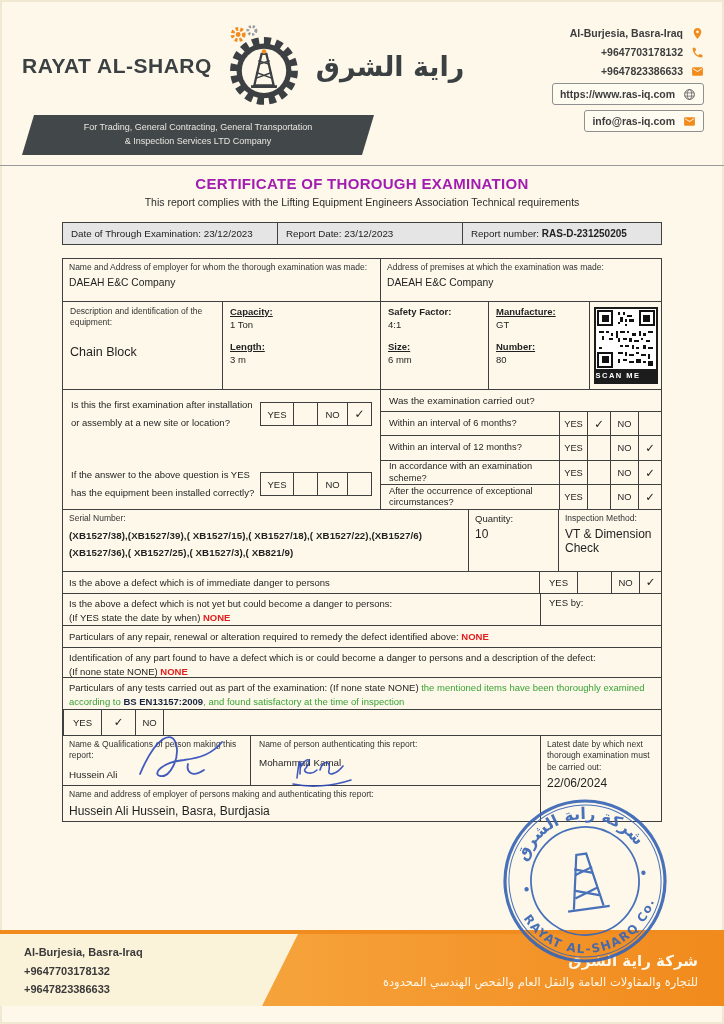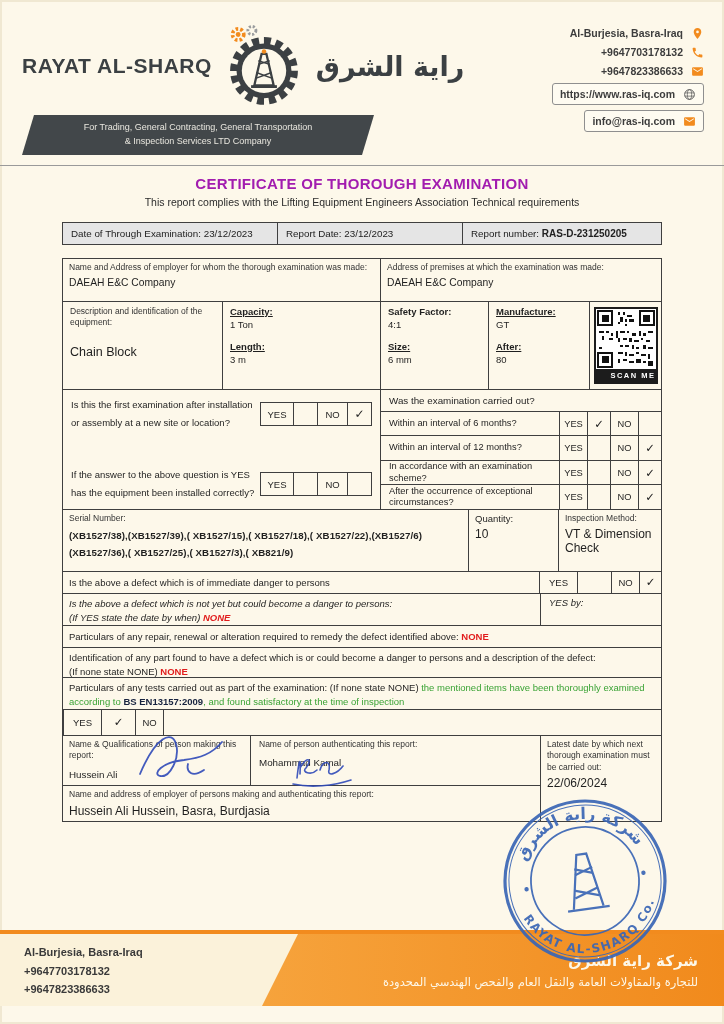--- a/index.html
+++ b/index.html
@@ -50,21 +50,21 @@
   .rB{height:88px;}
   .b1,.b2,.b3,.b4{border-right:1.4px solid #3f3f3f;padding:4px 7px;}
   .b1{width:160px;} .b2{width:158px;} .b3{width:108px;} .b4{width:101px;}
   .b5{flex:1;display:flex;align-items:center;justify-content:center;}
   .equip-name{font-size:12.5px;margin-top:16px;}
   .spec-label{font-size:9.5px;font-weight:bold;text-decoration:underline;}
   .spec-label.nou{text-decoration:none;}
   .spec-val{font-size:9.5px;margin:2px 0 11px;}
   .qr{border:2px solid #1c1c1c;width:64px;background:#fff;}
   .qr svg{display:block;width:58px;height:58px;margin:1px auto;}
-  .qr-cap{background:#1c1c1c;color:#fff;font-size:7.5px;text-align:right;letter-spacing:1.5px;padding:2px 0;font-weight:bold;}
+  .qr-cap{background:#1c1c1c;color:#fff;font-size:7.5px;text-align:left;letter-spacing:1.5px;padding:2px 0;font-weight:bold;}
 
   .rC{height:120px;}
   .c-left{width:318px;border-right:1.4px solid #3f3f3f;padding:6px 8px;display:flex;flex-direction:column;justify-content:space-between;}
   .qblock{display:flex;align-items:center;justify-content:space-between;}
   .qtext{width:192px;font-size:9.5px;line-height:1.95;}
   .qgroup{display:flex;border:1.3px solid #3f3f3f;height:24px;background:#fdf8ea;}
   .qg-c{width:30px;border-left:1.3px solid #3f3f3f;display:flex;align-items:center;justify-content:center;font-size:9.5px;}
   .qg-c:first-child{border-left:none;width:32px;}
   .qg-c.chk{width:24px;font-size:12px;font-weight:bold;}
   .c-right{flex:1;display:flex;flex-direction:column;}
@@ -79,21 +79,21 @@
   .d2{width:90px;border-right:1.4px solid #3f3f3f;padding:3px 6px;}
   .d3{width:102px;padding:3px 6px;}
   .ser{font-weight:bold;font-size:9.7px;margin-top:6px;letter-spacing:.1px;}
 
   .rE{height:22px;}
   .e-text{flex:1;padding:0 6px;display:flex;align-items:center;}
   .ec{border-left:1.3px solid #3f3f3f;display:flex;align-items:center;justify-content:center;font-size:9.5px;}
   .ec.c1{width:38px;} .ec.c2{width:34px;} .ec.c3{width:28px;} .ec.c4{width:22px;}
   .ec.chk{font-size:11.5px;font-weight:bold;}
 
-  .rF{height:32px;font-style:italic;}
+  .rF{height:32px;}
   .f-left{width:478px;border-right:1.4px solid #3f3f3f;padding:3px 6px;line-height:1.45;}
   .f-right{flex:1;padding:3px 8px;}
 
   .rG{height:22px;align-items:center;}
   .g1{padding:0 6px;}
 
   .rH{height:30px;}
   .h1c{padding:3px 6px;line-height:1.45;}
 
   .rI{height:32px;}
@@ -251,21 +251,21 @@
       </div>
       <div class="b3">
         <div class="spec-label nou">Safety Factor:</div>
         <div class="spec-val">4:1</div>
         <div class="spec-label">Size:</div>
         <div class="spec-val">6 mm</div>
       </div>
       <div class="b4">
         <div class="spec-label">Manufacture:</div>
         <div class="spec-val">GT</div>
-        <div class="spec-label">After:</div>
+        <div class="spec-label">Number:</div>
         <div class="spec-val">80</div>
       </div>
       <div class="b5">
         <div class="qr">
           <svg viewBox="0 0 25 25" shape-rendering="crispEdges">
             <rect width="25" height="25" fill="#fff"></rect>
             <g fill="#111">
               <rect x="0" y="0" width="7" height="7"></rect>
                 <rect x="1" y="1" width="5" height="5" fill="#fff"></rect>
                 <rect x="2" y="2" width="3" height="3"></rect>

